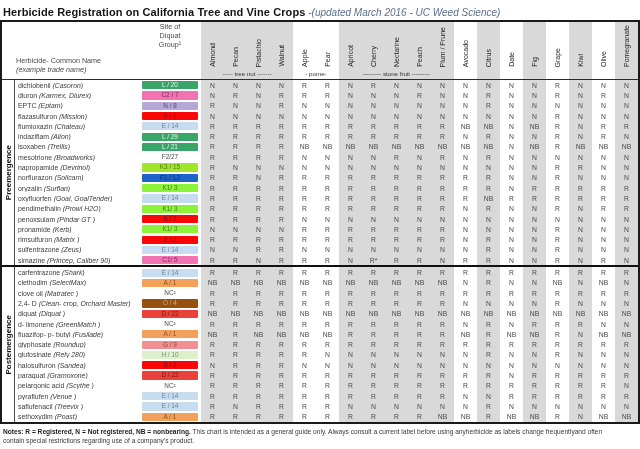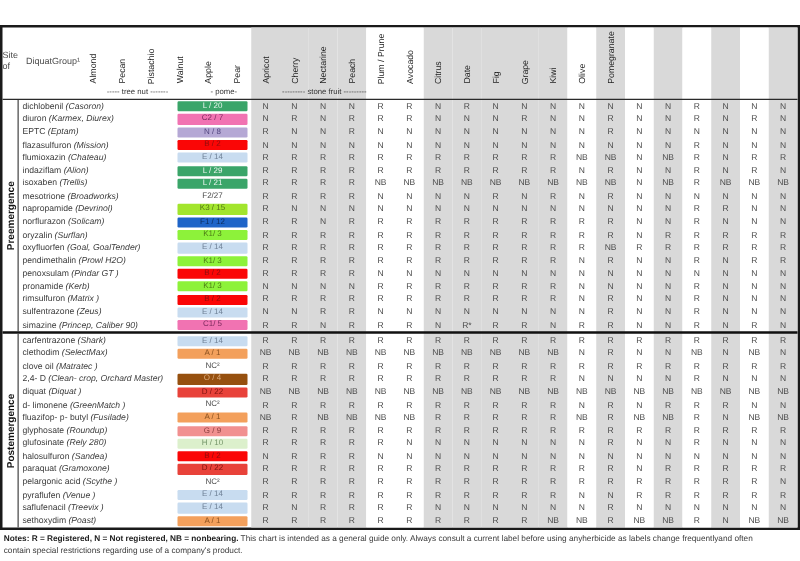--- a/index.html
+++ b/index.html
@@ -17,21 +17,21 @@
     position:absolute; top:20px; left:0; width:640px; height:404px;
     border:2px solid #1a1a1a; display:flex; flex-direction:column; background:#fff;
   }
   .stripes { position:absolute; top:0; left:0; right:0; bottom:0; z-index:0; }
   .stripe { position:absolute; top:0; bottom:0; width:23px; }
 
   .thead { position:relative; z-index:1; height:58px; display:flex; border-bottom:1.5px solid #2a2a2a; }
   .thead-left { width:137px; display:flex; flex-direction:column; justify-content:flex-end; padding:0 0 5px 14px; }
   .nh1 { font-size:7.2px; color:#4a4a4a; }
   .nh2 { font-size:7.2px; font-style:italic; color:#4a4a4a; }
-  .thead-soa { width:62px; display:flex; flex-direction:row; justify-content:flex-end; align-items:center; padding-bottom:5px; font-size:7.2px; color:#4a4a4a; line-height:1.25; }
+  .thead-soa { width:62px; display:flex; flex-direction:column; justify-content:flex-start; align-items:center; padding-bottom:5px; font-size:7.2px; color:#4a4a4a; line-height:1.25; }
   .crop-area { width:437px; display:flex; flex-direction:column; }
   .crop-labels { flex:1; display:flex; }
   .crop-col { width:23px; display:flex; justify-content:center; align-items:flex-end; padding-bottom:1px; }
   .vtext { writing-mode:vertical-rl; transform:rotate(180deg); font-size:7px; color:#1e1e1e; white-space:nowrap; }
   .group-row { height:11px; display:flex; align-items:center; }
   .group-cell { text-align:center; font-size:6.2px; color:#333; white-space:nowrap; overflow:hidden; }
 
   .tbody { position:relative; z-index:1; flex:1; display:flex; flex-direction:column; min-height:0; }
   .section { display:flex; min-height:0; }
   .sec-post { border-top:2px solid #111; }
@@ -47,20 +47,23 @@
 
   .notes { position:absolute; top:427px; left:3px; right:2px; font-size:6.6px; color:#1c1c1c; line-height:1.4; }
   .notes b { font-weight:bold; }
   .notes .rest { color:#3a3a3a; }
 </style>
 </head>
 <body>
 
 <div class="frame">
 
+  <div class="title-bar">
+    <span class="title-underline"><span class="title-main">Herbicide Registration on California Tree and Vine Crops</span><span class="title-suffix"> -(updated March 2016  - UC Weed Science)</span></span>
+  </div>
 
   <div class="tbl">
     <div class="stripes">
         <div class="stripe" style="left: 199px; background: rgb(217, 217, 217);"></div>
         <div class="stripe" style="left: 222px; background: rgb(217, 217, 217);"></div>
         <div class="stripe" style="left: 245px; background: rgb(217, 217, 217);"></div>
         <div class="stripe" style="left: 268px; background: rgb(217, 217, 217);"></div>
         <div class="stripe" style="left: 291px; background: rgb(255, 255, 255);"></div>
         <div class="stripe" style="left: 314px; background: rgb(255, 255, 255);"></div>
         <div class="stripe" style="left: 337px; background: rgb(217, 217, 217);"></div>
@@ -72,20 +75,24 @@
         <div class="stripe" style="left: 475px; background: rgb(217, 217, 217);"></div>
         <div class="stripe" style="left: 498px; background: rgb(255, 255, 255);"></div>
         <div class="stripe" style="left: 521px; background: rgb(217, 217, 217);"></div>
         <div class="stripe" style="left: 544px; background: rgb(255, 255, 255);"></div>
         <div class="stripe" style="left: 567px; background: rgb(217, 217, 217);"></div>
         <div class="stripe" style="left: 590px; background: rgb(255, 255, 255);"></div>
         <div class="stripe" style="left: 613px; background: rgb(217, 217, 217);"></div>
       </div>
 
     <div class="thead">
+      <div class="thead-left">
+        <div class="nh1">Herbicide- Common Name</div>
+        <div class="nh2">(example trade name)</div>
+      </div>
       <div class="thead-soa">
           <div>Site of</div>
           <div>Diquat</div>
           <div>Group¹</div>
         </div>
       <div class="crop-area">
         <div class="crop-labels">
             <div class="crop-col">
               <span class="vtext">Almond</span>
             </div>

